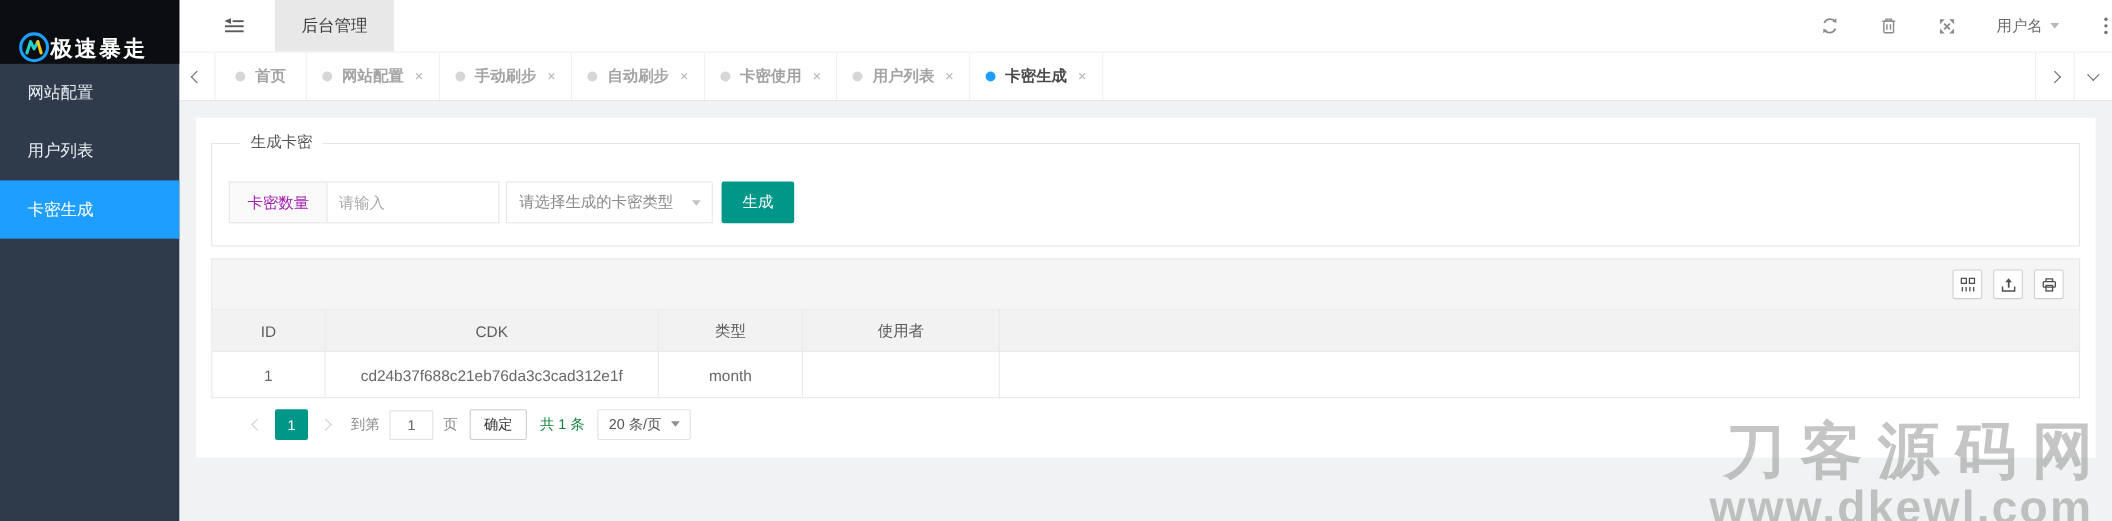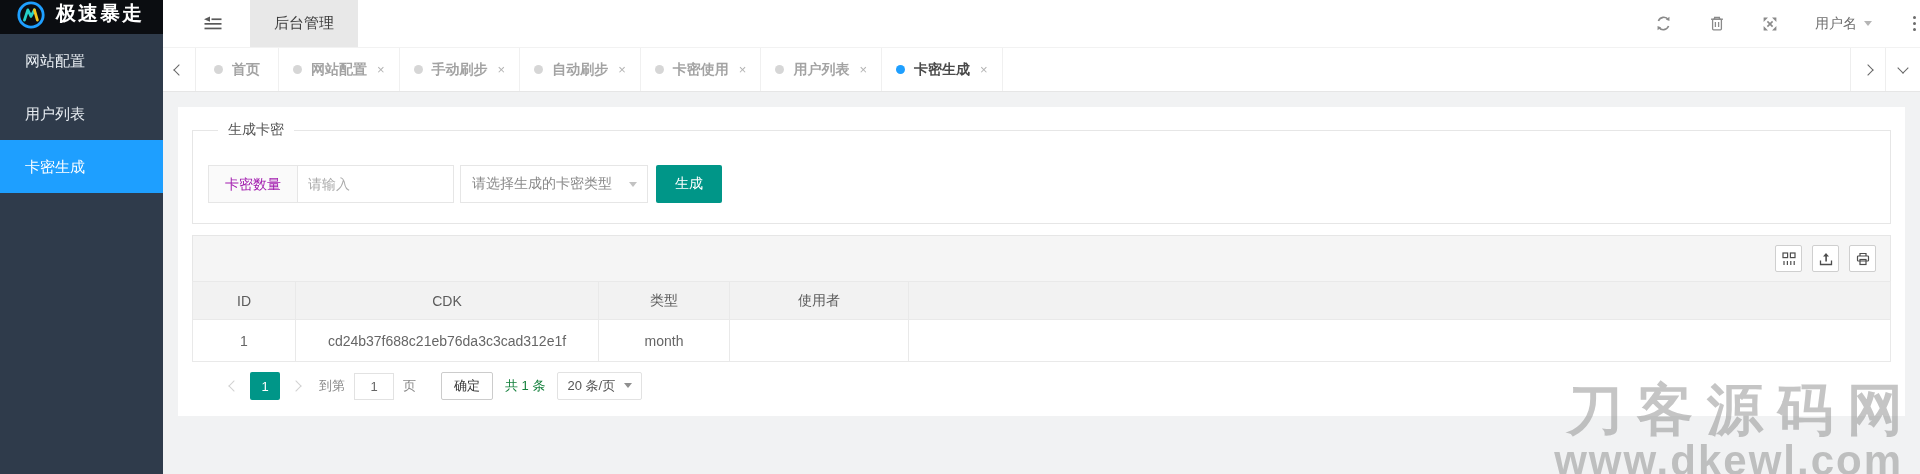--- a/index.html
+++ b/index.html
@@ -2,21 +2,21 @@
 <html><head>
 <meta charset="utf-8">
 <style>
   * { margin:0; padding:0; box-sizing:border-box; }
   html,body { width:1920px; height:474px; overflow:hidden; }
   body { font-family:"Liberation Sans","DejaVu Sans",sans-serif; font-size:14px; color:#333; background:#f1f2f3; }
   .screen { position:relative; width:1920px; height:474px; overflow:hidden; background:#f1f2f3; }
 
   
   .sidebar { position:absolute; left:0; top:0; width:163px; height:474px; background:#2f3b4b; z-index:5; }
-  .logo-block { height:34px; background:#0b0d11; display:flex; align-items:flex-start; padding-left:16px; gap:10px; }
+  .logo-block { height:58px; background:#0b0d11; display:flex; align-items:flex-end; padding-left:16px; }
   .logo-title { color:#fff; font-size:20px; font-weight:bold; letter-spacing:2px; }
   .menu-item { height:53px; line-height:53px; padding-left:25px; color:#e8edf2; font-size:15px; cursor:pointer; }
   .menu-item.active { background:#1e9fff; color:#fff; }
 
   
   .topbar { position:absolute; left:163px; top:0; right:0; height:47px; background:#fff; display:flex; align-items:stretch; z-index:4; }
   .collapse-btn { width:75px; display:flex; align-items:center; justify-content:center; color:#595959; cursor:pointer; margin-left:12px; }
   .nav-tab { padding:0 24px; display:flex; align-items:center; font-size:15px; color:#8d8d8d; cursor:pointer; }
   .nav-tab.active { background:#e8e8e8; color:#3c3c3c; }
   .topbar-right { margin-left:auto; display:flex; align-items:center; gap:37px; color:#8a8a8a; }
@@ -67,21 +67,21 @@
   table.grid { width:100%; border-collapse:collapse; table-layout:fixed; }
   table.grid th { height:38px; background:#f2f2f2; font-weight:400; color:#5c5c5c; font-size:14px; border:1px solid #e9e9e9; text-align:center; }
   table.grid td { height:42px; background:#fff; color:#666; font-size:14px; border:1px solid #e9e9e9; text-align:center; }
 
   
   .pagination { margin-top:8px; display:flex; align-items:center; padding-left:28px; height:32px; }
   .pg-arrow { color:#d2d2d2; padding:0 10px; display:flex; align-items:center; cursor:default; }
   .pg-cur { min-width:30px; height:28px; background:#009688; color:#fff; border-radius:2px; display:flex; align-items:center; justify-content:center; font-size:13px; margin:0 2px; cursor:pointer; }
   .pg-text { color:#8a8a8a; font-size:13px; margin:0 9px; }
   .pg-input { width:40px; height:27px; border:1px solid #e2e2e2; text-align:center; font-size:13px; color:#666; outline:none; font-family:inherit; }
-  .pg-btn { height:28px; padding:0 12px; background:#fff; border:1px solid #ccc; border-radius:2px; font-size:13px; color:#333; font-weight:500; margin-left:16px; cursor:pointer; font-family:inherit; }
+  .pg-btn { height:28px; padding:0 12px; background:#fff; border:1px solid #ccc; border-radius:2px; font-size:13px; color:#333; font-weight:500; margin-left:2px; cursor:pointer; font-family:inherit; }
   .pg-total { color:#15803d; font-size:13px; margin:0 12px; }
   .pg-size { height:28px; border:1px solid #e2e2e2; border-radius:2px; display:flex; align-items:center; gap:9px; padding:0 9px; font-size:13px; color:#555; cursor:pointer; background:#fff; }
   .pg-size .caret-down { border-width:4px; border-top-width:5px; border-top-color:#8f8f8f; margin-top:3px; }
 
   
   .watermark { position:absolute; right:17px; bottom:-8px; z-index:20; text-align:right; color:rgba(140,140,140,0.5); pointer-events:none; }
   .wm1 { font-size:56px; font-weight:bold; letter-spacing:14px; line-height:1.05; margin-right:-14px; }
   .wm2 { font-size:42px; font-weight:bold; letter-spacing:2px; line-height:1.0; }
 </style>
 </head>

